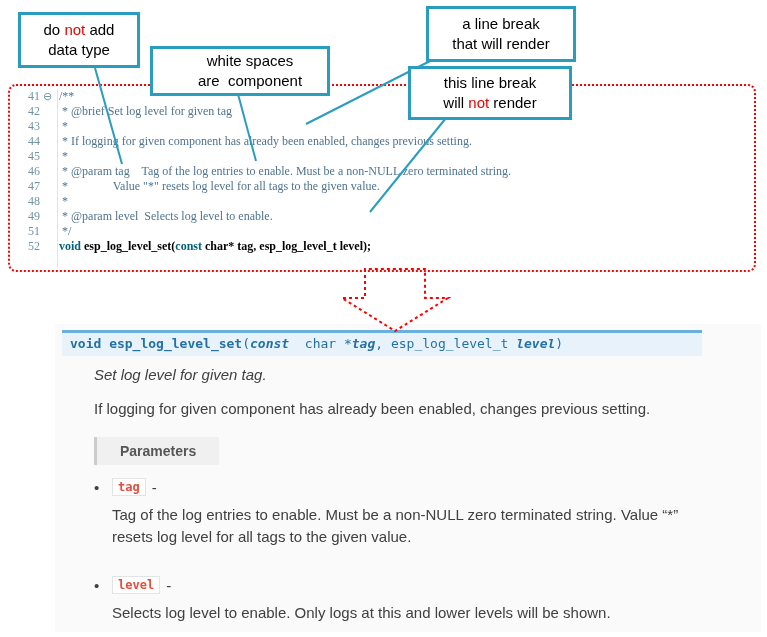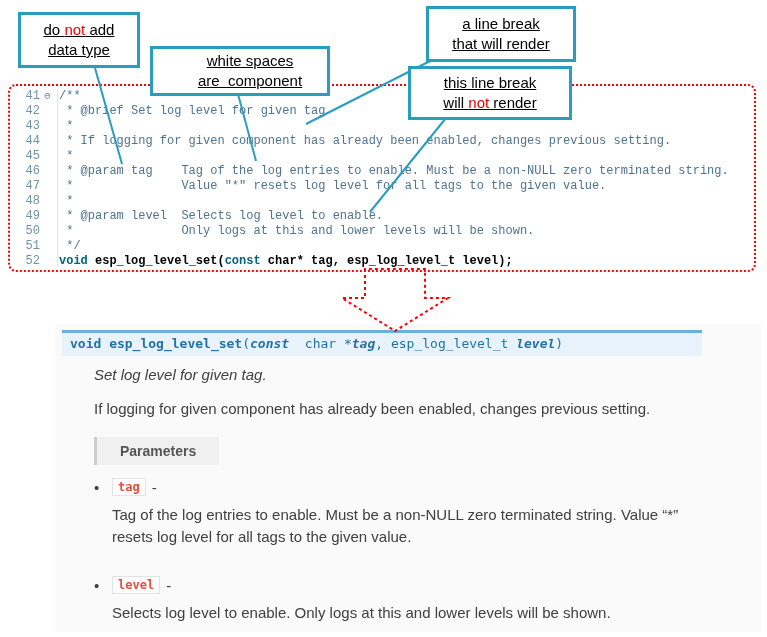--- a/index.html
+++ b/index.html
@@ -10,35 +10,35 @@
     --label-bg:#f0f0f0; --label-border:#cccccc; --label-text:#555555; --panel-bg:#fafafa;
   }
   *{box-sizing:border-box; margin:0; padding:0;}
   html,body{background:#fff;}
   .stage{position:relative; width:767px; height:637px; background:#fff; overflow:hidden;
          font-family:"Liberation Sans",sans-serif;}
 
   
   .callout{position:absolute; z-index:3; background:#fff; border:3px solid var(--callout-border);
            display:flex; flex-direction:column; justify-content:center; align-items:center;
-           font-size:15px; line-height:1.35; color:#000; text-align:center; white-space:pre;text-decoration:underline;}
+           font-size:15px; line-height:1.35; color:#000; text-align:center; white-space:pre;}
   .red{color:var(--accent-red);}
   #c1{left:18px; top:12px; width:122px; height:56px;}
   #c2{left:150px; top:46px; width:180px; height:50px;padding-left:20px;}
   #c3{left:426px; top:6px; width:150px; height:56px;}
   #c4{left:408px; top:66px; width:164px; height:54px;}
 
   
   .connectors{position:absolute; left:0; top:0; z-index:2; pointer-events:none;}
   .connectors line{stroke:var(--connector); stroke-width:2;}
 
   
   .code-frame{position:absolute; left:8px; top:84px; width:748px; height:188px; z-index:1;
               border:2px dotted var(--dotted-red); border-radius:8px; background:#fff;
-              padding:3px 0; font-family:Liberation Mono, monospace;
+              padding:3px 0; font-family:Liberation Serif, serif;
               font-size:12px; line-height:15px;}
   .code-frame::before{content:""; position:absolute; left:47px; top:3px; bottom:3px; width:1px; background:#e3e3e3;}
   .row{display:flex; height:15px;}
   .ln{flex:none; width:30px; text-align:right; color:var(--gutter);}
   .fold{flex:none; width:15px; text-align:center; color:var(--gutter); font-size:11px;}
   .ct{white-space:pre; color:var(--comment); padding-left:4px;}
   .row-code .ct{color:#000; font-weight:bold;}
   .kw{color:var(--keyword); font-weight:bold;}
 
   
@@ -138,25 +138,20 @@
         <span class="ln">48</span>
         <span class="fold"></span>
         <span class="ct"> *</span>
       </div>
     <div class="row">
         <span class="ln">49</span>
         <span class="fold"></span>
         <span class="ct"> * @param level  Selects log level to enable.</span>
       </div>
     <div class="row">
-        <span class="ln">50</span>
-        <span class="fold"></span>
-        <span class="ct"> *               Only logs at this and lower levels will be shown.</span>
-      </div>
-    <div class="row">
         <span class="ln">51</span>
         <span class="fold"></span>
         <span class="ct"> */</span>
       </div>
     <div class="row row-code">
         <span class="ln">52</span>
         <span class="fold"></span>
         <span class="ct"><span class="kw">void</span><span> </span><span>esp_log_level_set</span><span>(</span><span class="kw">const</span><span> char* tag, esp_log_level_t level);</span></span>
       </div>
   </div>

